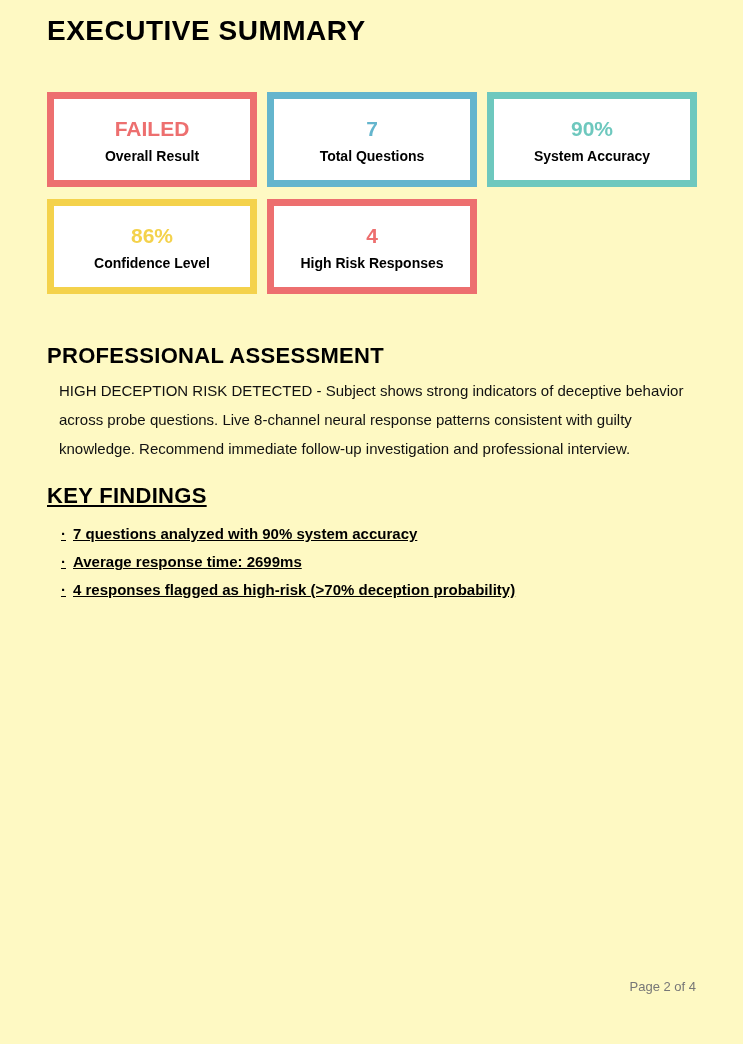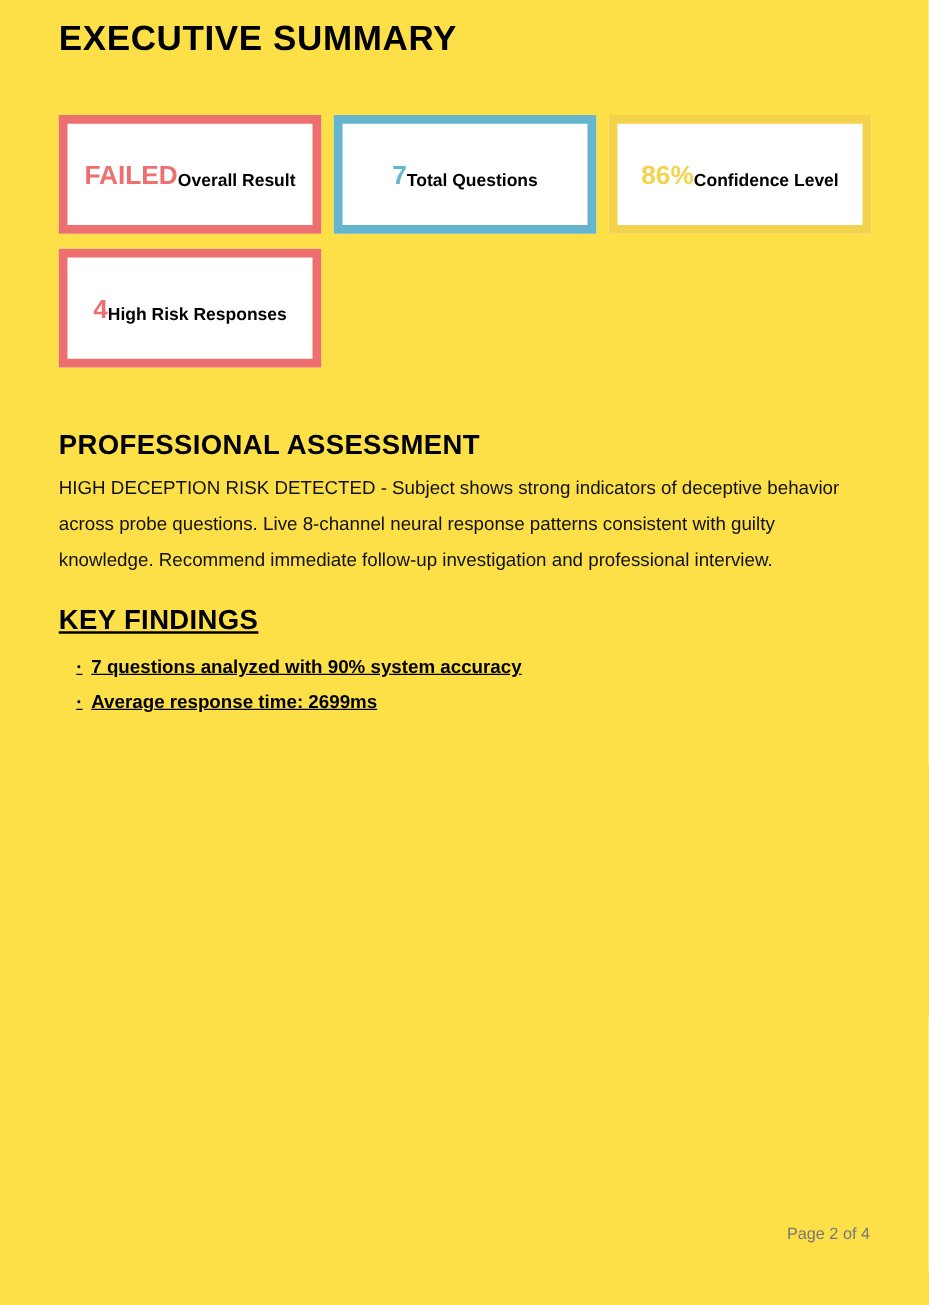--- a/index.html
+++ b/index.html
@@ -4,21 +4,21 @@
 <style>
   html, body {
     margin: 0;
     padding: 0;
     background: #ffffff;
   }
   .page {
     position: relative;
     width: 743px;
     height: 1044px;
-    background: #fde047;
+    background: #fef9c3;
     font-family: "Liberation Sans", sans-serif;
     color: #000000;
     box-sizing: border-box;
     padding: 14px 46px 0 47px;
     overflow: hidden;
   }
   .page-title {
     font-size: 28px;
     line-height: 33px;
     font-weight: bold;
@@ -31,21 +31,21 @@
     grid-template-columns: repeat(3, 1fr);
     column-gap: 10px;
     row-gap: 12px;
   }
   .card {
     box-sizing: border-box;
     min-height: 95px;
     border: 7px solid var(--card-color, #ccc);
     background: #ffffff;
     display: flex;
-    flex-direction: row;
+    flex-direction: column;
     align-items: center;
     justify-content: center;
     text-align: center;
     padding: 10px 4px 8px 4px;
   }
   .card-value {
     font-size: 21px;
     font-weight: bold;
     color: var(--card-color, #333);
     line-height: 1.1;
@@ -61,21 +61,21 @@
     font-size: 22px;
     font-weight: bold;
     letter-spacing: 0.3px;
     margin: 0;
     line-height: 26px;
   }
   .assessment-section {
     margin-top: 49px;
   }
   .assessment-body {
-    margin: 7px 0 0 0;
+    margin: 7px 0 0 12px;
     max-width: 650px;
     font-size: 15px;
     line-height: 29px;
     color: #111111;
   }
   .findings-section {
     margin-top: 20px;
     text-decoration: underline;
   }
   .findings-list {
@@ -115,20 +115,24 @@
       <div class="card-value">FAILED</div>
       <div class="card-label">Overall Result</div>
     </div>
 
 
     <div class="card" style="--card-color: #64B5CD;">
       <div class="card-value">7</div>
       <div class="card-label">Total Questions</div>
     </div>
 
+    <div class="card" style="--card-color: #6EC8BE;">
+      <div class="card-value">90%</div>
+      <div class="card-label">System Accuracy</div>
+    </div>
 
     <div class="card" style="--card-color: #F4D24C;">
       <div class="card-value">86%</div>
       <div class="card-label">Confidence Level</div>
     </div>
 
     <div class="card" style="--card-color: #ED6F6F;">
       <div class="card-value">4</div>
       <div class="card-label">High Risk Responses</div>
     </div>
@@ -138,18 +142,19 @@
   <div class="assessment-section">
     <h2 class="section-heading">PROFESSIONAL ASSESSMENT</h2>
     <p class="assessment-body">HIGH DECEPTION RISK DETECTED - Subject shows strong indicators of deceptive behavior across probe questions. Live 8-channel neural response patterns consistent with guilty knowledge. Recommend immediate follow-up investigation and professional interview.</p>
   </div>
 
   <div class="findings-section">
     <h2 class="section-heading">KEY FINDINGS</h2>
     <ul class="findings-list">
       <li>7 questions analyzed with 90% system accuracy</li>
       <li>Average response time: 2699ms</li>
+      <li>4 responses flagged as high-risk (&gt;70% deception probability)</li>
     </ul>
   </div>
 
   <div class="page-footer">Page 2 of 4</div>
 
 </div>
 
 </body></html>

